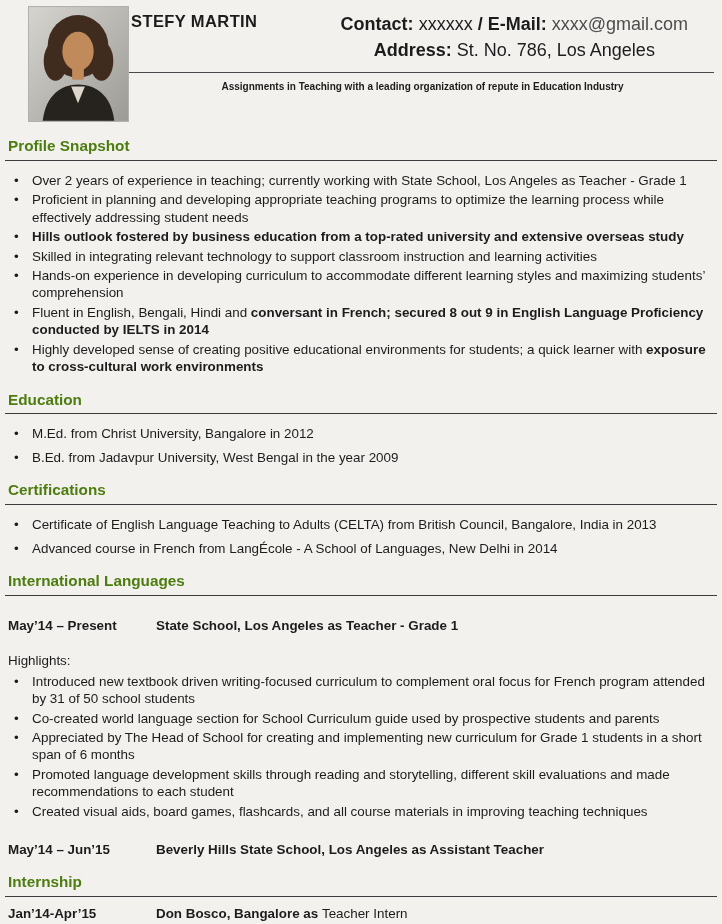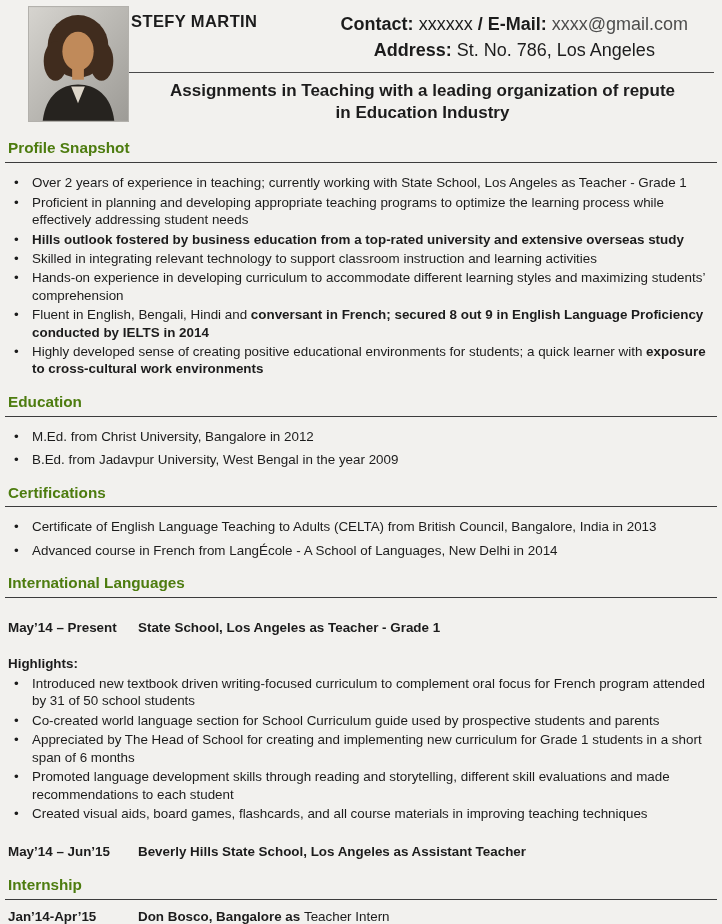--- a/index.html
+++ b/index.html
@@ -23,43 +23,43 @@
     width: 101px; height: 116px; flex: none;
     border: 1px solid #b3b1ac; overflow: hidden; background: #b9b7b2;
   }
   .photo svg { display: block; width: 100%; height: 100%; }
   .header-right { flex: 1; min-width: 0; }
   .header-top { display: flex; justify-content: space-between; align-items: flex-start; padding-top: 5px; }
   .name { font-size: 16.5px; font-weight: bold; letter-spacing: .4px; margin: 0 0 0 2px; }
   .contact-block { text-align: center; font-size: 18px; line-height: 1.45; padding-right: 28px; }
   .header-rule { border: none; border-top: 1px solid #4a4a4a; margin: 9px 2px 7px 0; }
   .objective {
-    text-align: center; font-weight: bold; font-size: 17px;
+    text-align: center; font-weight: bold; font-size: 10px;
     line-height: 1.3; max-width: 520px; margin: 0 auto;
   }
 
   
   .section-title {
     font-weight: bold; font-size: 15.3px; color: #4d7c0f;
     margin: 14px 5px 0 5px; padding: 0 0 4px 3px;
     border-bottom: 1px solid #3c3c3c;
   }
   ul.bullets { list-style: none; margin: 11px 0 0 0; padding: 0 10px 0 8px; }
   ul.bullets li { position: relative; padding-left: 24px; margin-bottom: 2px; }
   ul.bullets li::before {
     content: "\2022"; position: absolute; left: 6px; top: 0;
   }
   ul.bullets.spaced li { margin-bottom: 6px; }
 
   
   .job-row { display: flex; padding: 0 10px 0 8px; font-weight: bold; margin-top: 21px; }
-  .job-period { width: 130px; flex: none; }
+  .job-period { width: 148px; flex: none; }
   .job-role { flex: 1; }
   .highlights-label { padding-left: 8px; margin-top: 18px; }
-  .highlights-label.b { font-weight: bold; }
+  .highlights-label.b { font-weight: normal; }
   ul.bullets.tight { margin-top: 3px; }
 </style>
 </head>
 <body>
 
 <div>
 
   <div class="header">
     <div class="photo">
       <svg viewBox="0 0 101 116">

